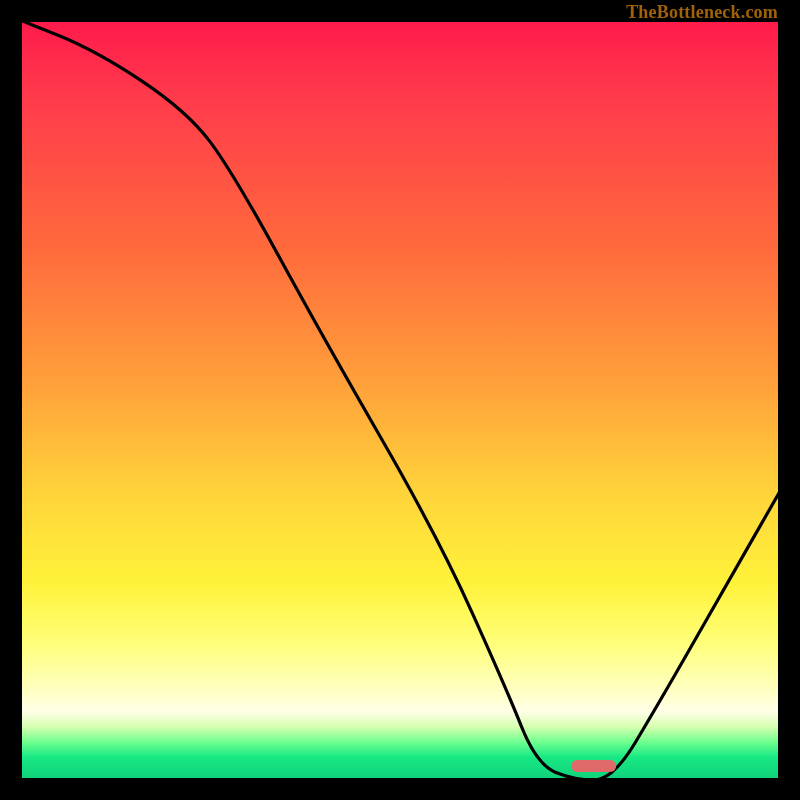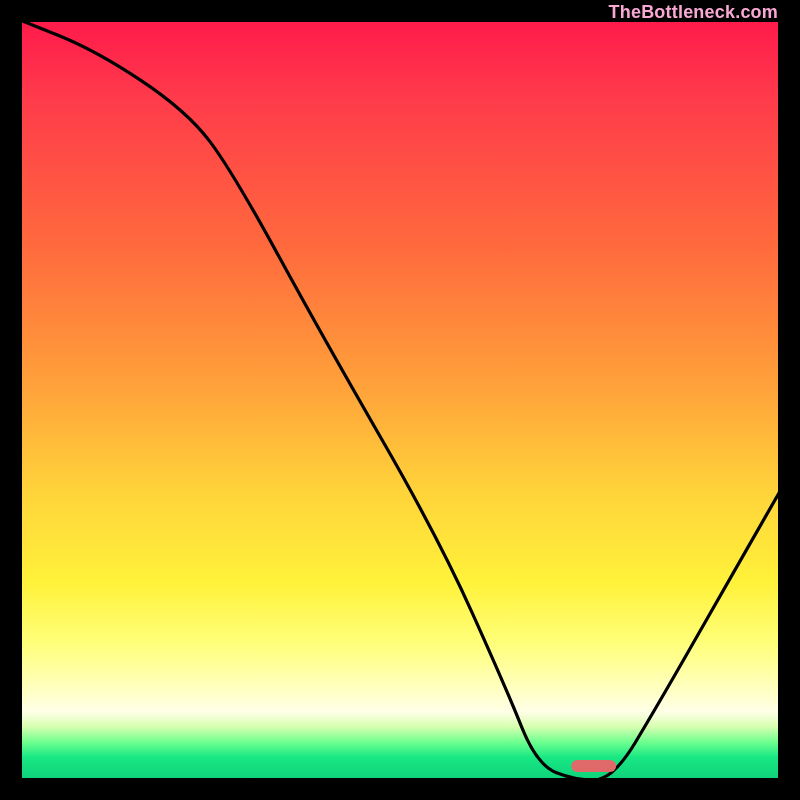--- a/index.html
+++ b/index.html
@@ -48,25 +48,26 @@
   .border {
     position: absolute;
     inset: 0;
     border: 2px solid #000;
     pointer-events: none;
   }
   .watermark {
     position: absolute;
     top: 2px;
     right: 22px;
-    color: #f9a8d4;
+    color: #a16207;
     font-size: 18px;
     font-weight: 600;
     letter-spacing: 0.2px;
     user-select: none;
+    font-family: Liberation Serif, serif;
   }
   svg.curve {
     position: absolute;
     inset: 0;
   }
   .marker {
     position: absolute;
     bottom: 8px;
     width: 44px;
     height: 12px;

